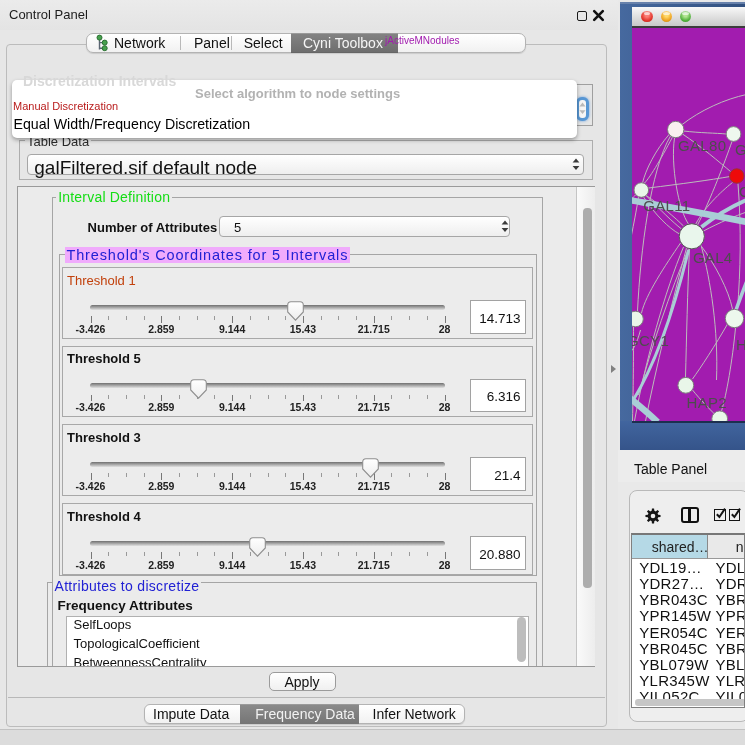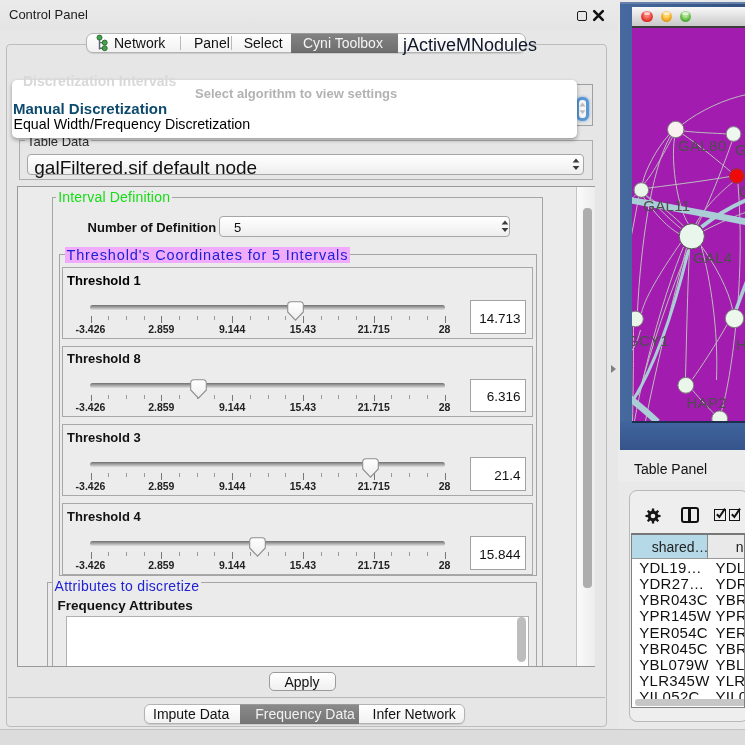--- a/index.html
+++ b/index.html
@@ -27,21 +27,21 @@
  <circle cx="3.5" cy="3.6" r="2.5" fill="#46a14d" stroke="#2c7033"></circle>
  <circle cx="8.7" cy="8.6" r="2.5" fill="#46a14d" stroke="#2c7033"></circle>
  <circle cx="8.7" cy="14.2" r="2.5" fill="#46a14d" stroke="#2c7033"></circle>
 </svg>
 <div class="abs" style="left:114px;top:34.5px;font-size:14px;color:#111">Network</div>
 <div class="abs" style="left:180px;top:36px;width:1px;height:14px;background:#b9b9b9"></div>
 <div class="abs" style="left:194px;top:34.5px;font-size:14px;color:#111">Panel</div>
 <div class="abs" style="left:230.5px;top:36px;width:1px;height:14px;background:#b9b9b9"></div>
 <div class="abs" style="left:243.7px;top:34.5px;font-size:14px;color:#111">Select</div>
 <div class="abs" style="left:303px;top:34.5px;font-size:14px;color:#f5f5f5">Cyni Toolbox</div>
-<div class="abs" style="left:403px;top:34.5px;font-size:18px;color:#0f172a">jActiveMNodules</div>
+<div class="abs" style="left:385px;top:34.5px;font-size:10px;color:#a21caf">jActiveMNodules</div>
 
 <div class="abs" style="left:19px;top:84px;width:573.5px;height:42px;border:1px solid #9f9f9f"></div>
 <div class="abs" style="left:576px;top:97px;width:13px;height:24px;border:3px solid #5897d4;border-radius:6px;background:#f6f6f6;box-shadow:0 0 3px rgba(90,150,216,0.9)"></div>
 <svg class="abs" style="left:577.5px;top:102px" width="9" height="13" viewBox="0 0 9 13">
     <path d="M4.5 0.5 L7.5 4.4 L1.5 4.4 Z" fill="#b9b9b9"></path>
     <path d="M4.5 12 L1.5 8.2 L7.5 8.2 Z" fill="#b9b9b9"></path>
   </svg>
 
 <div class="abs" style="left:19px;top:140px;width:573.5px;height:40px;border:1px solid #adadad"></div>
 <div class="abs" style="left:25px;top:134px;background:#e6e6e6;padding:0 2px;font-size:13px;color:#2a2a2a">Table Data</div>
@@ -55,33 +55,33 @@
 <div class="abs" style="left:16.5px;top:186px;width:578.5px;height:481px;border:1px solid #9a9a9a;background:#ebebeb"></div>
 <div class="abs" style="left:576px;top:187px;width:18.5px;height:479px;background:linear-gradient(90deg,#fafafa,#ededed);border-left:1px solid #c4c4c4"></div>
 <div class="abs" style="left:583px;top:208px;width:8.5px;height:380px;background:#adadad;border-radius:4px"></div>
 
 <div class="abs" style="left:17.5px;top:187px;width:558.5px;height:479px;overflow:hidden">
  <div class="abs" style="left:0;top:0;width:558.5px;height:479px;background:#ebebeb"></div>
 
  <div class="abs" style="left:34.9px;top:10px;width:490.3px;height:475px;border:1px solid #a5a5a5"></div>
  <div class="abs" style="left:38.7px;top:1.8px;background:#ebebeb;padding:0 2px;font-size:14px;letter-spacing:0.2px;color:#14dd14">Interval Definition</div>
 
- <div class="abs" style="left:70.1px;top:32.5px;font-size:13px;font-weight:bold;color:#111">Number of Definition</div>
+ <div class="abs" style="left:70.1px;top:32.5px;font-size:13px;font-weight:bold;color:#111">Number of Attributes</div>
  <div class="abs" style="left:201.8px;top:29px;width:290.7px;height:20.5px;background:linear-gradient(#ffffff,#eeeeee);border:1px solid #a6a6a6;border-radius:4px"></div>
  <div class="abs" style="left:216.5px;top:32.5px;font-size:13px;color:#111">5</div>
  <svg class="abs" style="left:482.5px;top:33px" width="10" height="13" viewBox="0 0 10 13">
       <path d="M5 0.5 L8.4 4.6 L1.6 4.6 Z" fill="#3a3a3a"></path>
       <path d="M5 12 L1.6 8 L8.4 8 Z" fill="#3a3a3a"></path>
     </svg>
 
  <div class="abs" style="left:41px;top:67px;width:478px;height:322px;border:1px solid #a5a5a5"></div>
  <div class="abs" style="left:47px;top:59.6px;background:#f0abfc;padding:0 2px;font-size:14.5px;letter-spacing:0.85px;color:#2121d4">Threshold's Coordinates for 5 Intervals</div>
 
  <div class="abs" style="left:44.5px;top:80px;width:470.5px;height:71.5px;border:1px solid #a8a8a8;background:#ececec"></div>
- <div class="abs" style="left:49.5px;top:85.5px;font-size:13px;font-weight:bold;color:#000000">Threshold 1</div>
+ <div class="abs" style="left:49.5px;top:85.5px;font-size:13px;font-weight:normal;color:#c2410c">Threshold 1</div>
  <div class="abs" style="left:72.5px;top:117.5px;width:355px;height:5px;background:linear-gradient(#6f6f6f,#e0e0e0);border-radius:2.5px"></div>
  <div class="abs" style="left:73px;top:129px;width:1px;height:6.5px;background:#777"></div>
  <div class="abs" style="left:90.7px;top:129px;width:1px;height:4px;background:#999"></div>
  <div class="abs" style="left:108.4px;top:129px;width:1px;height:4px;background:#999"></div>
  <div class="abs" style="left:126.1px;top:129px;width:1px;height:4px;background:#999"></div>
  <div class="abs" style="left:143.8px;top:129px;width:1px;height:6.5px;background:#777"></div>
  <div class="abs" style="left:161.5px;top:129px;width:1px;height:4px;background:#999"></div>
  <div class="abs" style="left:179.2px;top:129px;width:1px;height:4px;background:#999"></div>
  <div class="abs" style="left:196.9px;top:129px;width:1px;height:4px;background:#999"></div>
  <div class="abs" style="left:214.6px;top:129px;width:1px;height:6.5px;background:#777"></div>
@@ -108,21 +108,21 @@
       <defs>
         <linearGradient id="tg0" x1="0" y1="0" x2="0" y2="1">
           <stop offset="0" stop-color="#ffffff"></stop>
           <stop offset="1" stop-color="#ededed"></stop>
         </linearGradient>
       </defs>
     </svg>
  <div class="abs" style="left:452.5px;top:113px;width:55.5px;height:33.5px;background:#fff;border:1px solid #a2a2a2"></div>
  <div class="abs" style="left:452.5px;top:123.5px;width:50.5px;text-align:right;font-size:13.5px;color:#111">14.713</div>
  <div class="abs" style="left:44.5px;top:158.7px;width:470.5px;height:71.5px;border:1px solid #a8a8a8;background:#ececec"></div>
- <div class="abs" style="left:49.5px;top:164.2px;font-size:13px;font-weight:bold;color:#111">Threshold 8</div>
+ <div class="abs" style="left:49.5px;top:164.2px;font-size:13px;font-weight:bold;color:#111">Threshold 5</div>
  <div class="abs" style="left:72.5px;top:196.2px;width:355px;height:5px;background:linear-gradient(#6f6f6f,#e0e0e0);border-radius:2.5px"></div>
  <div class="abs" style="left:73px;top:207.7px;width:1px;height:6.5px;background:#777"></div>
  <div class="abs" style="left:90.7px;top:207.7px;width:1px;height:4px;background:#999"></div>
  <div class="abs" style="left:108.4px;top:207.7px;width:1px;height:4px;background:#999"></div>
  <div class="abs" style="left:126.1px;top:207.7px;width:1px;height:4px;background:#999"></div>
  <div class="abs" style="left:143.8px;top:207.7px;width:1px;height:6.5px;background:#777"></div>
  <div class="abs" style="left:161.5px;top:207.7px;width:1px;height:4px;background:#999"></div>
  <div class="abs" style="left:179.2px;top:207.7px;width:1px;height:4px;background:#999"></div>
  <div class="abs" style="left:196.9px;top:207.7px;width:1px;height:4px;background:#999"></div>
  <div class="abs" style="left:214.6px;top:207.7px;width:1px;height:6.5px;background:#777"></div>
@@ -229,42 +229,43 @@
  <svg class="abs" style="left:231.2px;top:349.6px" width="17" height="20" viewBox="0 0 17 20">
       <path d="M4 0.7 L13 0.7 Q16.3 0.7 16.3 4 L16.3 11 L8.5 19.2 L0.7 11 L0.7 4 Q0.7 0.7 4 0.7 Z" fill="url(#tg3)" stroke="#8e8e8e" stroke-width="1.1"></path>
       <defs>
         <linearGradient id="tg3" x1="0" y1="0" x2="0" y2="1">
           <stop offset="0" stop-color="#ffffff"></stop>
           <stop offset="1" stop-color="#ededed"></stop>
         </linearGradient>
       </defs>
     </svg>
  <div class="abs" style="left:452.5px;top:349.1px;width:55.5px;height:33.5px;background:#fff;border:1px solid #a2a2a2"></div>
- <div class="abs" style="left:452.5px;top:359.6px;width:50.5px;text-align:right;font-size:13.5px;color:#111">15.844</div>
+ <div class="abs" style="left:452.5px;top:359.6px;width:50.5px;text-align:right;font-size:13.5px;color:#111">20.880</div>
 
  <div class="abs" style="left:29.5px;top:395px;width:490px;height:200px;border:1px solid #a5a5a5"></div>
  <div class="abs" style="left:35px;top:390.7px;background:#ebebeb;padding:0 2px;font-size:14px;letter-spacing:0.3px;color:#2121d4">Attributes to discretize</div>
  <div class="abs" style="left:39.9px;top:410.7px;font-size:13.5px;font-weight:bold;color:#111">Frequency Attributes</div>
  <div class="abs" style="left:48.5px;top:428.5px;width:462.5px;height:80px;background:#fff;border:1px solid #b0b0b0"></div>
+ <div class="abs" style="left:56px;top:429px;font-size:13px;color:#111;line-height:18.9px">SelfLoops<br>TopologicalCoefficient<br>BetweennessCentrality</div>
  <div class="abs" style="left:499.1px;top:430px;width:9.8px;height:45px;background:#bdbdbd;border-radius:5px"></div>
 </div>
 
 <div class="abs" style="left:268.5px;top:671.5px;width:67px;height:19.5px;background:linear-gradient(#ffffff,#f0f0f0);border:1px solid #9b9b9b;border-radius:5px;text-align:center;font-size:14px;color:#111;line-height:18.5px">Apply</div>
 <div class="abs" style="left:8px;top:697px;width:597px;height:1px;background:#b8b8b8"></div>
 
 <div class="abs" style="left:144.4px;top:704.1px;width:320.8px;height:19.5px;background:linear-gradient(#ffffff,#f1f1f1);border:1px solid #b3b3b3;border-radius:6px;box-shadow:0 1px 1px rgba(0,0,0,0.12)"></div>
 <div class="abs" style="left:240.4px;top:704.1px;width:118.5px;height:19.5px;background:linear-gradient(#8a8a8a,#757575);border-top:1px solid #9a9a9a"></div>
 <div class="abs" style="left:153px;top:706px;font-size:14px;color:#111">Impute Data</div>
 <div class="abs" style="left:255.3px;top:706px;font-size:14px;color:#f2f2f2">Frequency Data</div>
 <div class="abs" style="left:372.6px;top:706px;font-size:14px;color:#111">Infer Network</div>
 
 <div class="abs" style="left:12.2px;top:79.6px;width:565.1px;height:58.4px;background:#fff;border-radius:5px;box-shadow:0 2px 4px rgba(0,0,0,0.35)"></div>
 <div class="abs" style="left:23px;top:73px;font-size:14px;font-weight:bold;color:#d8d8d8">Discretization Intervals</div>
-<div class="abs" style="left:195px;top:85.5px;font-size:13px;font-weight:bold;color:#b2b2b2">Select algorithm to view settings</div>
-<div class="abs" style="left:13px;top:99.5px;font-size:15px;font-weight:bold;color:#0c4a6e">Manual Discretization</div>
+<div class="abs" style="left:195px;top:85.5px;font-size:13px;font-weight:bold;color:#b2b2b2">Select algorithm to node settings</div>
+<div class="abs" style="left:13px;top:99.5px;font-size:11px;font-weight:normal;color:#b91c1c">Manual Discretization</div>
 <div class="abs" style="left:13.5px;top:115.8px;font-size:14.2px;color:#000">Equal Width/Frequency Discretization</div>
 
 <div class="abs" style="left:618px;top:0;width:127px;height:745px;background:#e9e9e9"></div>
 <svg class="abs" style="left:609px;top:364px" width="8" height="10" viewBox="0 0 8 10">
     <path d="M2 1 L7 5 L2 9 Z" fill="#808080"></path>
   </svg>
 
 <div class="abs" style="left:619.5px;top:1.5px;width:125.5px;height:448.5px;background:linear-gradient(90deg,#46699f,#31507f)"></div>
 <div class="abs" style="left:619.5px;top:1.5px;width:125.5px;height:2px;background:#6781ab"></div>
 <div class="abs" style="left:631.5px;top:6.5px;width:113.5px;height:21px;background:linear-gradient(#f8f8f8,#c9c9c9);border-bottom:2px solid #3c3c3c"></div>

